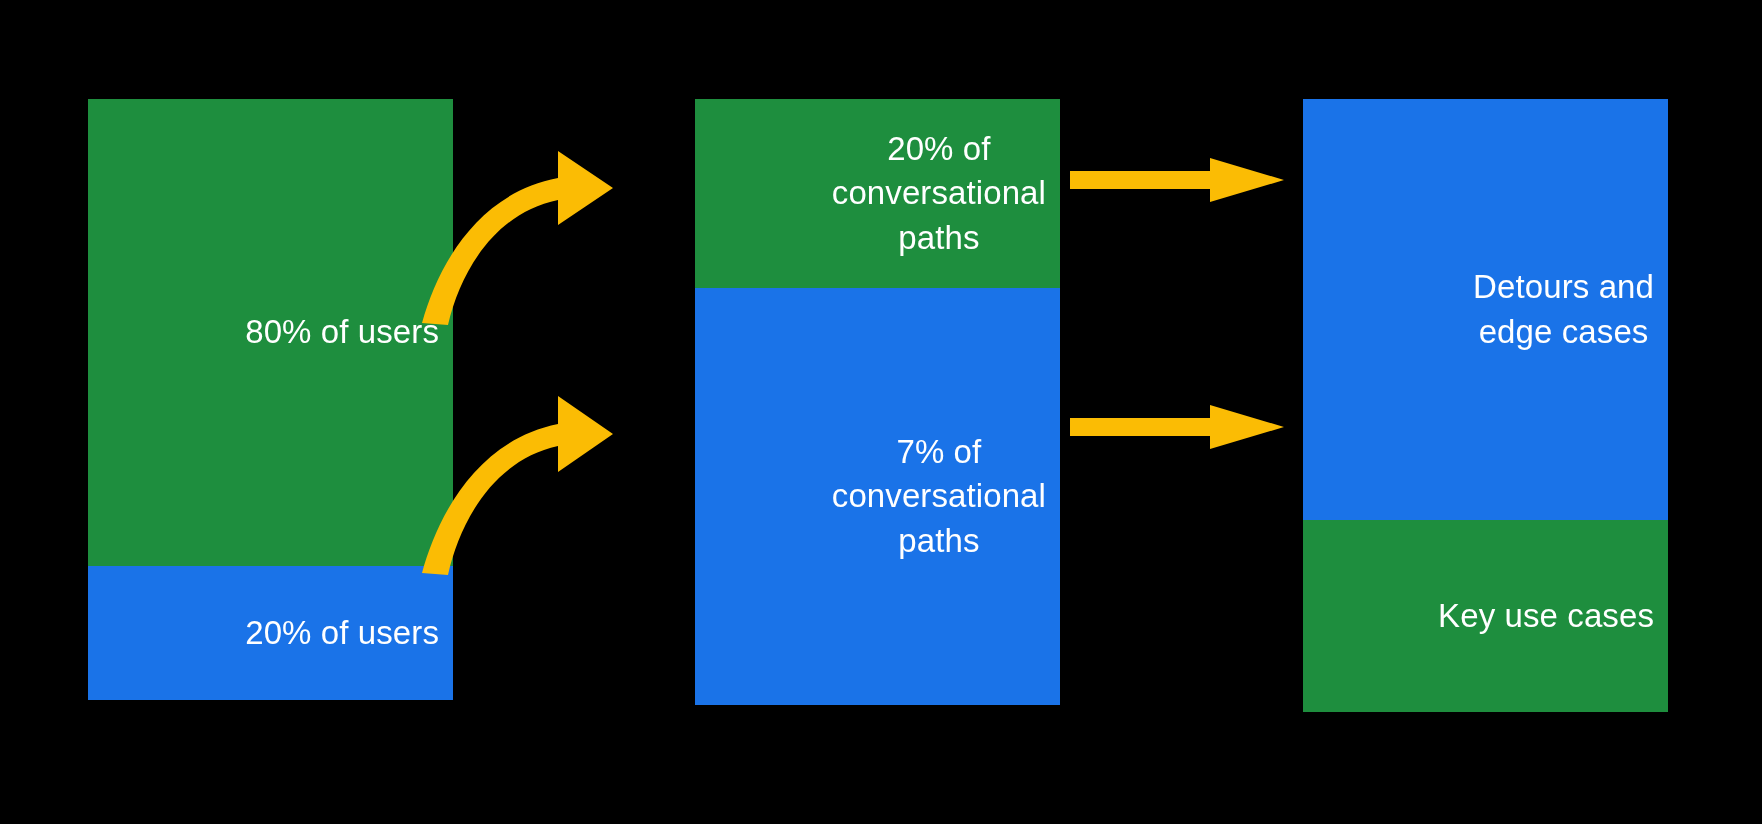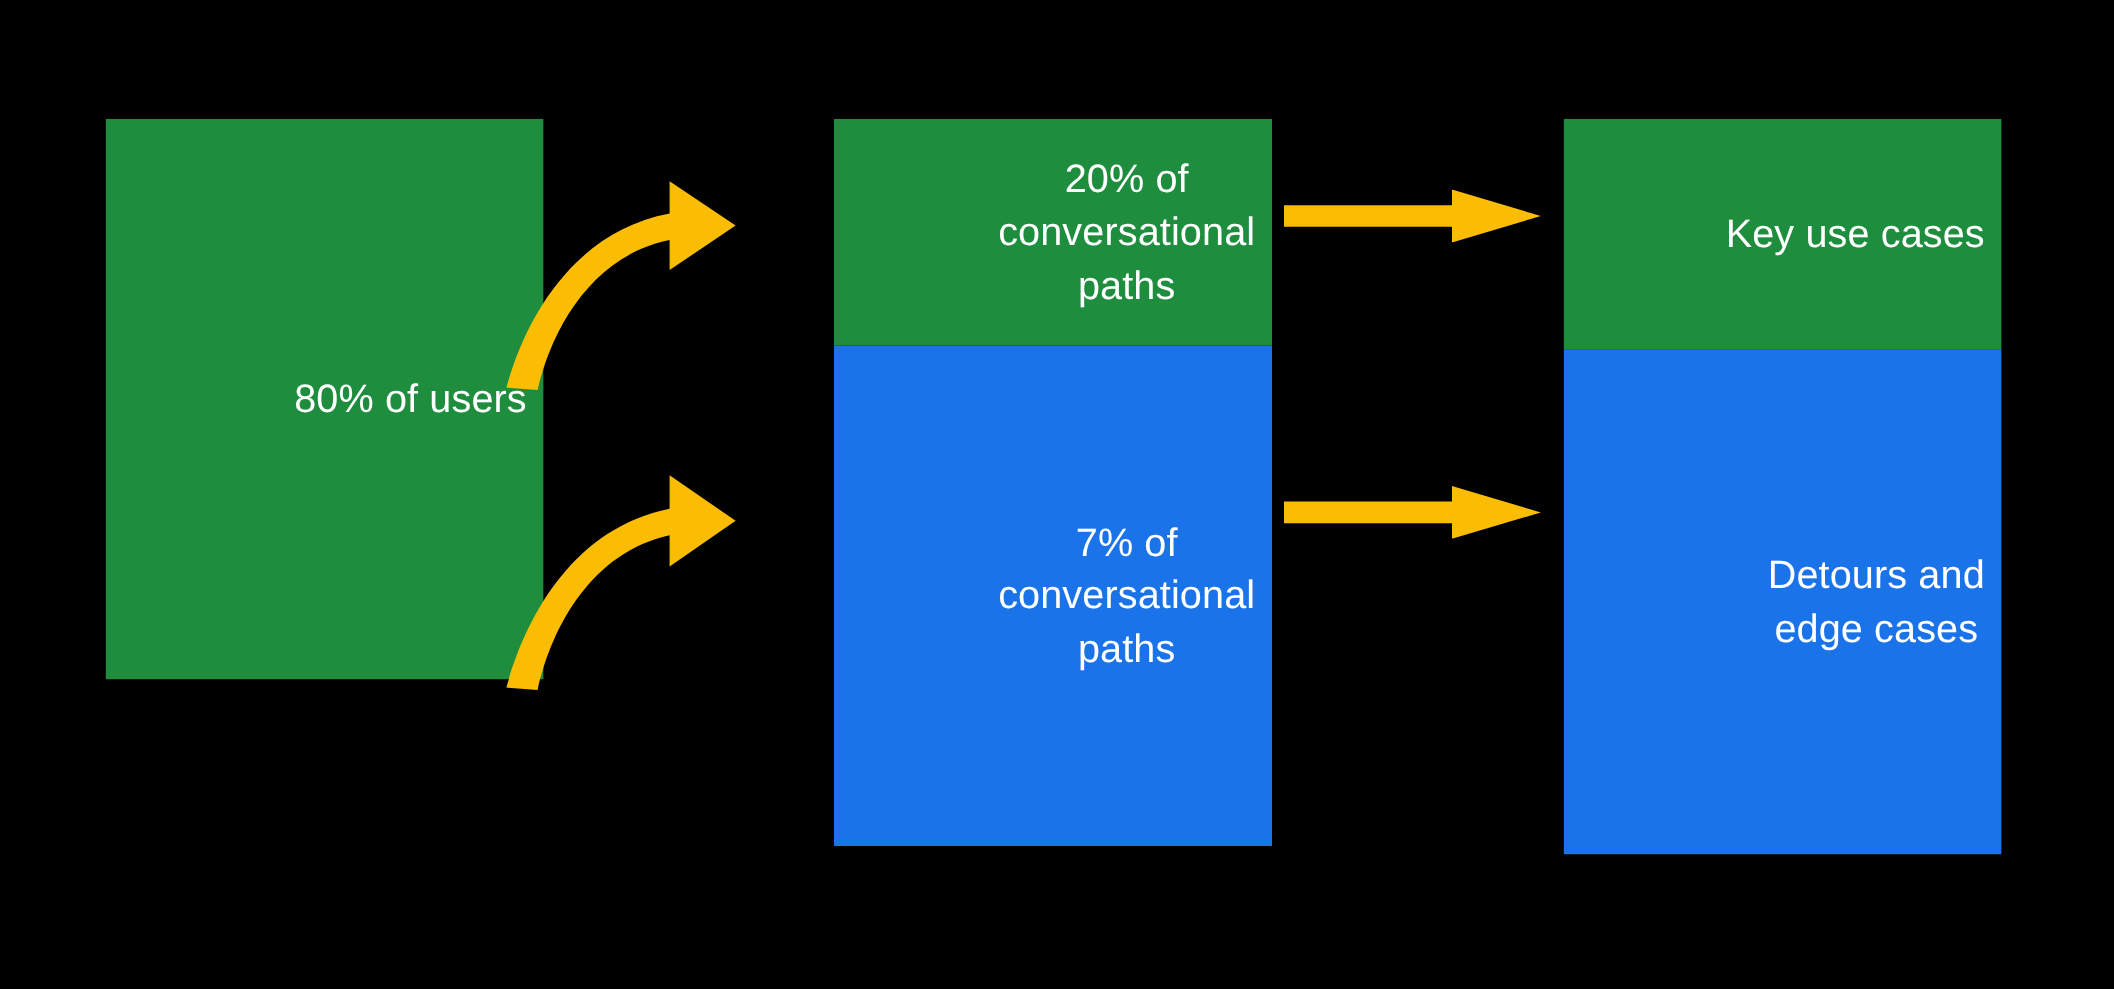--- a/index.html
+++ b/index.html
@@ -77,42 +77,45 @@
 </style>
 </head>
 <body>
 
 <div id="stage">
 
   <div class="column" id="col-users">
     <div class="seg seg-green" style="background:#1E8E3E;">
       <span class="seg-label">80% of users</span>
     </div>
+    <div class="seg seg-blue" style="background:#1A73E8;">
+      <span class="seg-label">20% of users</span>
+    </div>
   </div>
 
   <div class="column" id="col-paths">
     <div class="seg seg-green" style="background:#1E8E3E;">
       <span class="seg-label">20% of
 conversational
 paths</span>
     </div>
     <div class="seg seg-blue" style="background:#1A73E8;">
       <span class="seg-label">7% of
 conversational
 paths</span>
     </div>
   </div>
 
   <div class="column" id="col-outcomes">
-    <div class="seg seg-green" style="background:#1E8E3E;">
-      <span class="seg-label">Key use cases</span>
-    </div>
     <div class="seg seg-blue" style="background:#1A73E8;">
       <span class="seg-label">Detours and
 edge cases</span>
+    </div>
+    <div class="seg seg-green" style="background:#1E8E3E;">
+      <span class="seg-label">Key use cases</span>
     </div>
   </div>
 
   <div class="arrow-layer">
 
     <div class="arrow-hit" id="arrow-curved-top">
       <svg width="215" height="180" viewBox="0 0 215 180" xmlns="http://www.w3.org/2000/svg">
         <path d="M 14 178 C 30 120, 70 48, 150 33 L 150 33 L 150 6 L 205 43 L 150 80 L 150 55 C 86 68, 52 128, 40 180 Z" fill="#FBBC04"></path>
       </svg>
     </div>

